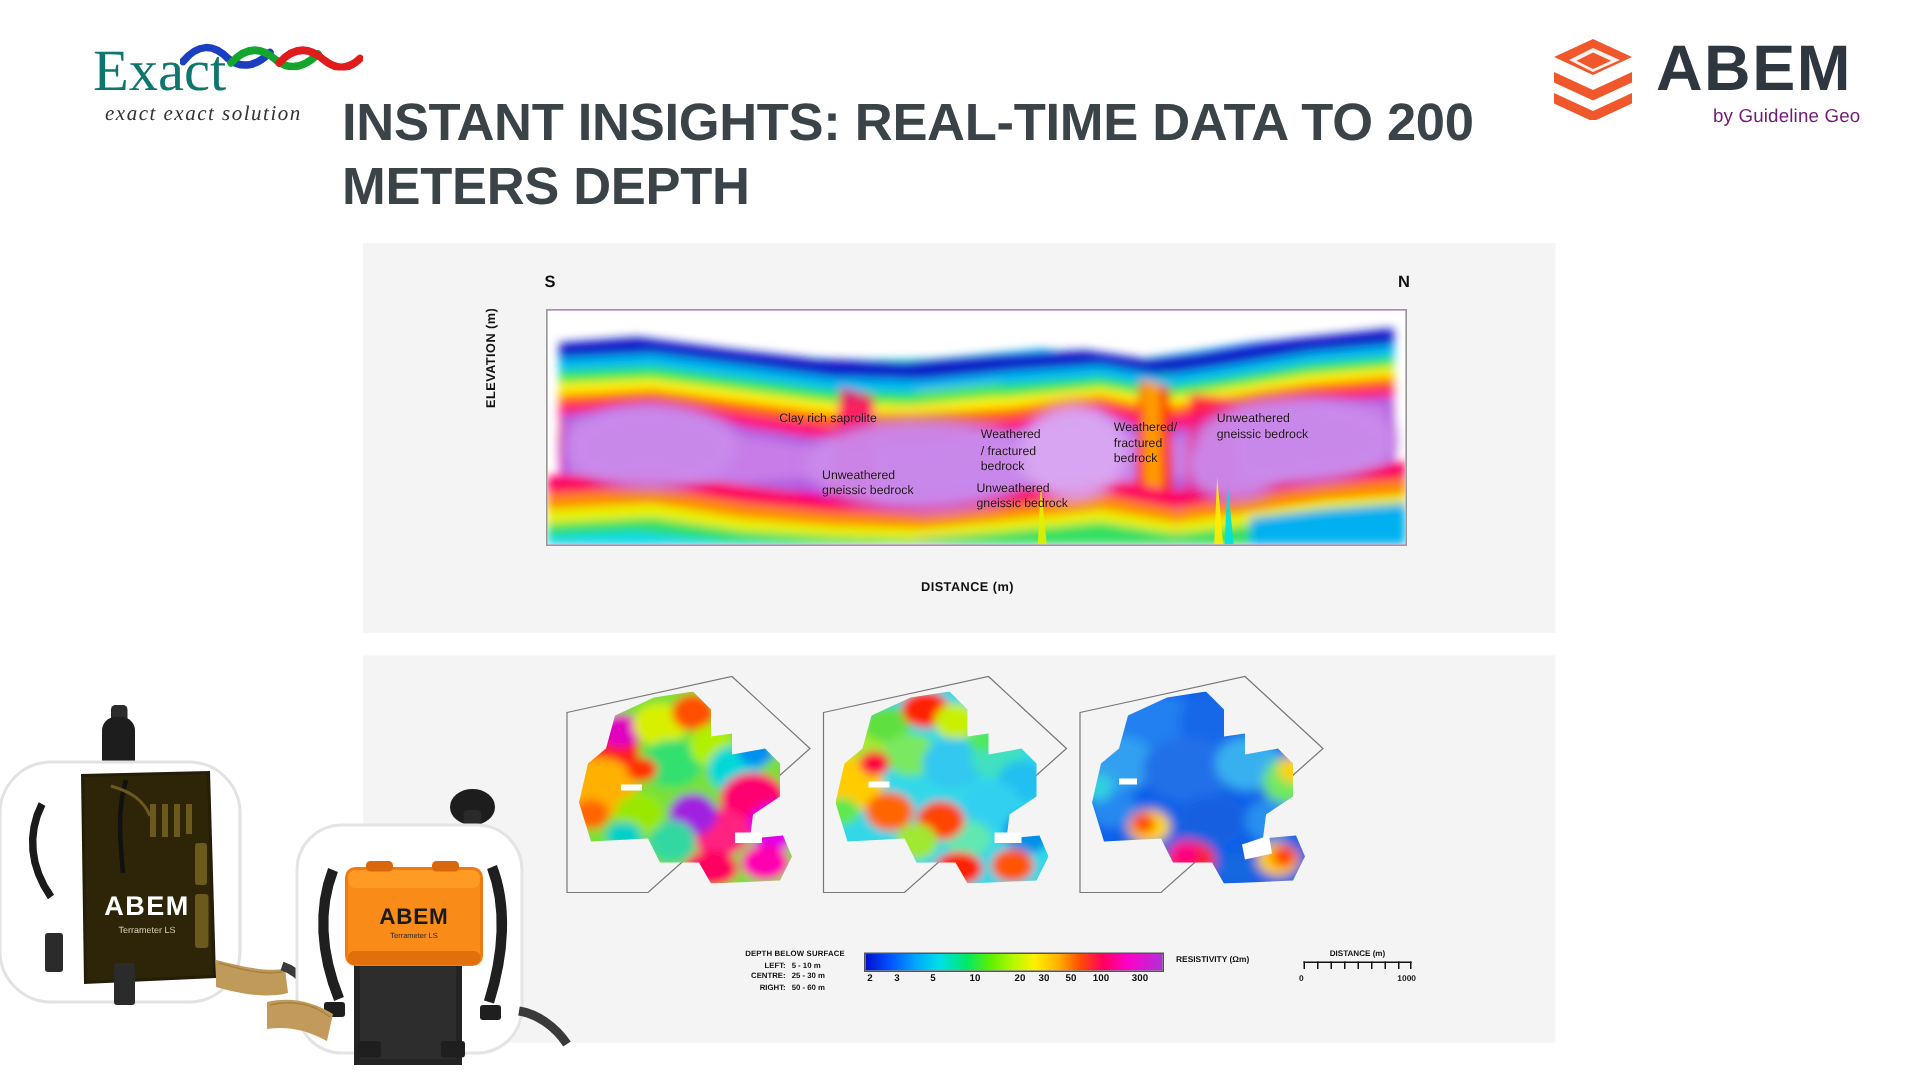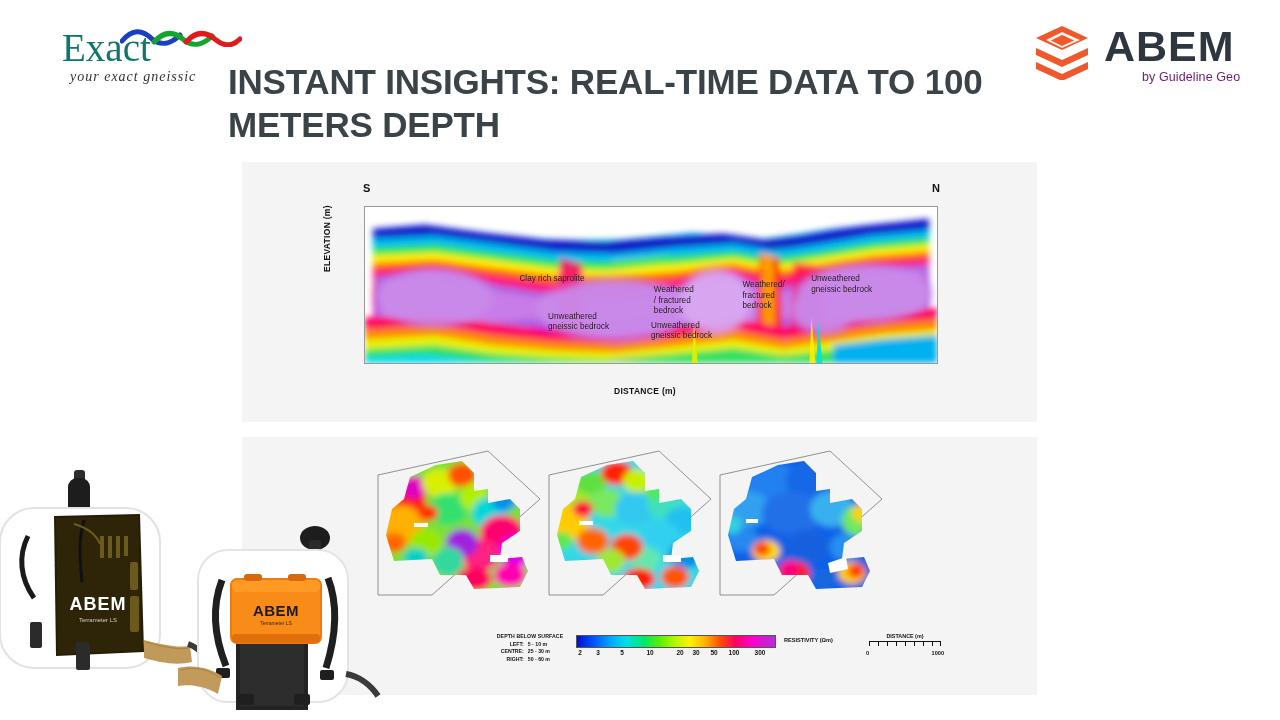--- a/index.html
+++ b/index.html
@@ -160,24 +160,24 @@
 
 <div class="slide">
 
   <div class="exact-logo">
     <svg class="exact-waves" viewBox="0 0 122 20">
       <path d="M2,14 C12,2 22,2 32,12 C42,20 52,16 60,8" stroke="#1b3fc0" stroke-width="5" fill="none" stroke-linecap="round"></path>
       <path d="M34,15 C44,4 54,4 64,13 C74,21 84,17 92,9" stroke="#13a52e" stroke-width="5" fill="none" stroke-linecap="round"></path>
       <path d="M66,15 C76,4 86,4 96,13 C106,21 114,18 120,12" stroke="#e01b1b" stroke-width="5" fill="none" stroke-linecap="round"></path>
     </svg>
     <div class="exact-word">Exact</div>
-    <div class="exact-tag">your exact gneissic</div>
+    <div class="exact-tag">exact exact solution</div>
   </div>
 
-  <h1 class="title">INSTANT INSIGHTS: REAL-TIME DATA TO 100 METERS DEPTH</h1>
+  <h1 class="title">INSTANT INSIGHTS: REAL-TIME DATA TO 200 METERS DEPTH</h1>
 
   <div class="abem-logo">
     <svg class="abem-mark" viewBox="0 0 60 56">
       <g fill="#f0572a">
         <path d="M30,2 L56,14 L30,26 L4,14 Z"></path>
         <path d="M4,24 L30,36 L56,24 L56,31 L30,43 L4,31 Z"></path>
         <path d="M4,38 L30,50 L56,38 L56,45 L30,57 L4,45 Z"></path>
       </g>
       <path d="M30,8 L48,16 L30,24 L14,16 Z" fill="#ffffff" opacity="0.92"></path>
       <path d="M30,11 L42,16.5 L30,22 L19,16.5 Z" fill="#f0572a"></path>

